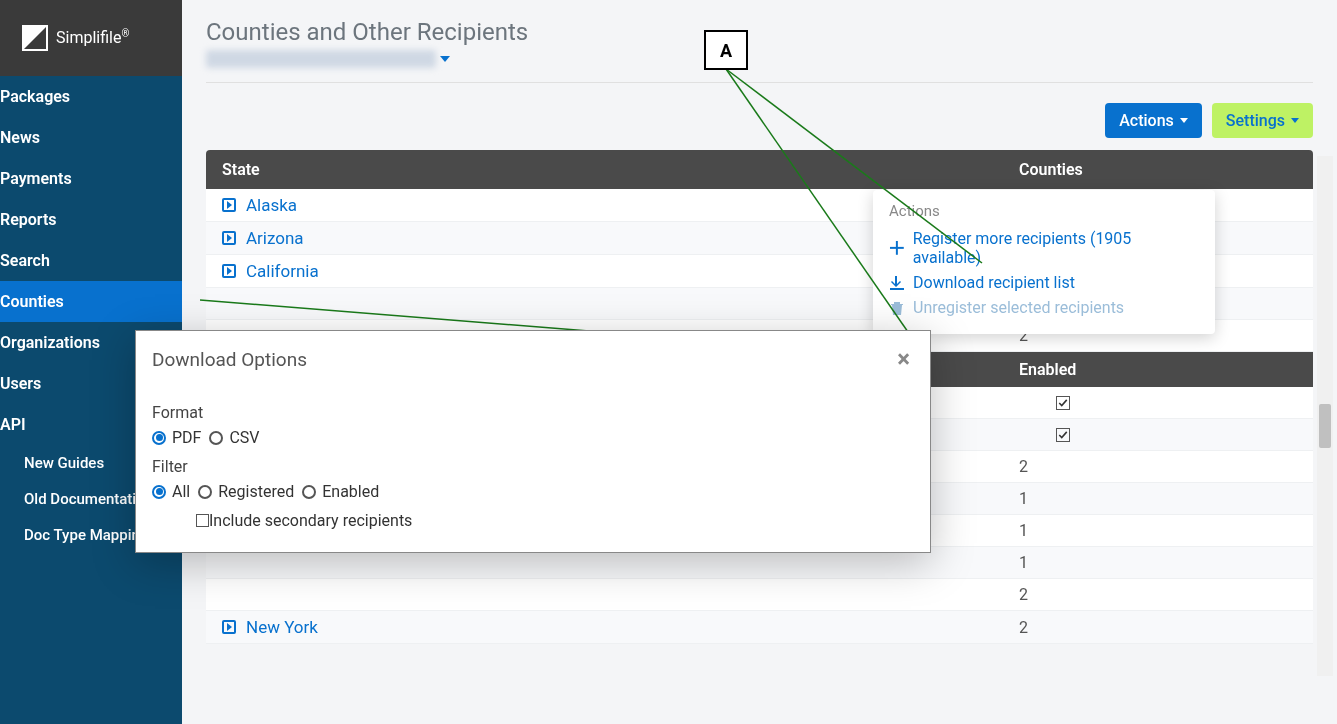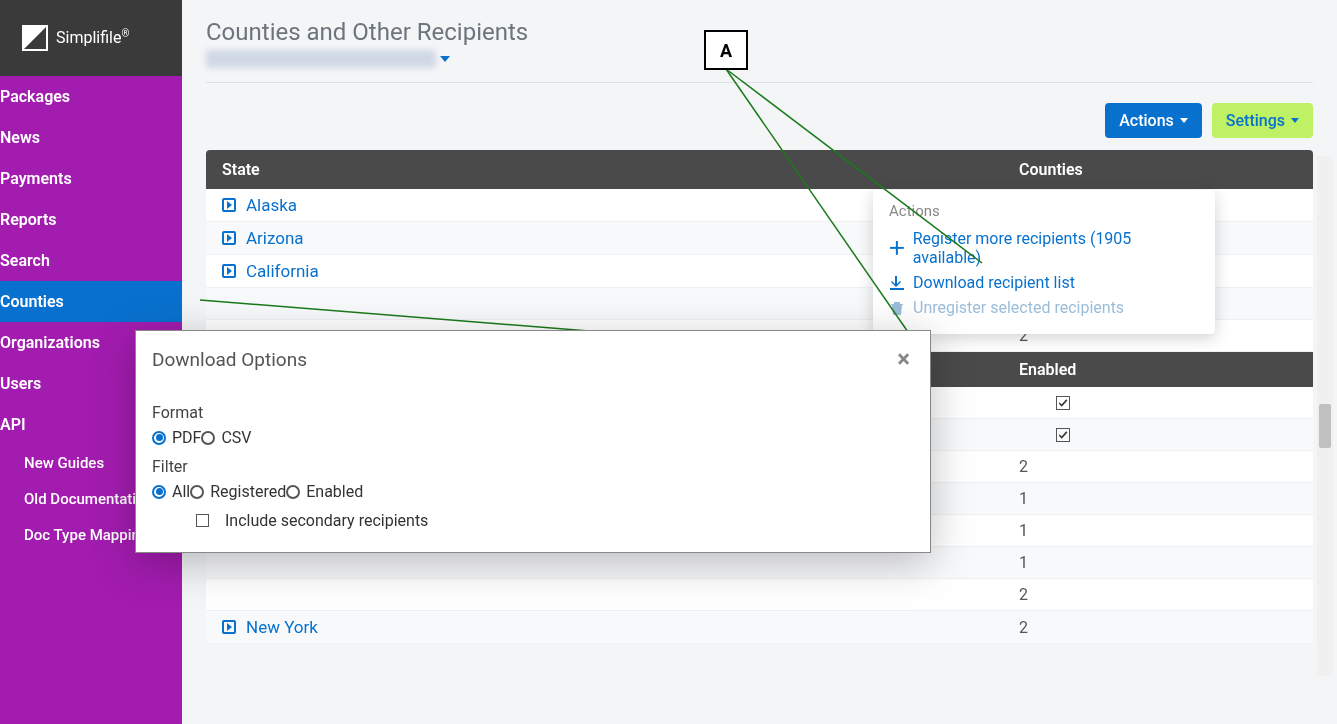--- a/index.html
+++ b/index.html
@@ -1,18 +1,18 @@
 <!DOCTYPE html>
 <html><head>
 <meta charset="utf-8">
 <style>
 * { margin: 0; padding: 0; box-sizing: border-box; font-family: -apple-system, BlinkMacSystemFont, "Segoe UI", Roboto, Arial, sans-serif; }
 body { background: #f4f5f7; overflow: hidden; width: 1337px; height: 724px; position: relative; }
 
-.sidebar { position: absolute; left: 0; top: 0; width: 182px; height: 724px; background: #a21caf; color: #fff; }
+.sidebar { position: absolute; left: 0; top: 0; width: 182px; height: 724px; background: #0c4a6e; color: #fff; }
 .logo-area { background: #3a3a3a; height: 76px; display: flex; align-items: center; padding-left: 22px; gap: 8px; }
 .logo-sq { width: 26px; height: 26px; border: 2px solid #fff; position: relative; }
 .logo-sq::after { content: ""; position: absolute; left: 0; top: 0; width: 0; height: 0; border-top: 22px solid #fff; border-right: 22px solid transparent; }
 .logo-reg { font-size: 10px; vertical-align: super; }
 .nav-item { padding: 11px 0; font-size: 16px; font-weight: 600; cursor: pointer; }
 .nav-item.active { background: #0871ce; }
 .sub-item { padding: 9px 24px; font-size: 15px; font-weight: 500; cursor: pointer; white-space: nowrap; overflow: hidden; }
 
 .main { position: absolute; left: 182px; top: 0; right: 0; bottom: 0; padding: 18px 24px 0 24px; overflow: hidden; }
 .page-title { font-size: 24px; color: #6c757d; font-weight: 400; margin-bottom: 4px; }
@@ -53,26 +53,26 @@
 .pop-item { display: flex; align-items: center; gap: 8px; color: #0871ce; padding: 3px 0; font-size: 16px; cursor: pointer; }
 .pop-item.disabled { color: #9bbdd9; cursor: default; }
 .pic { width: 16px; display: flex; justify-content: center; }
 
 .modal { position: absolute; left: 135px; top: 330px; width: 796px; background: #fff; border: 1px solid #888; box-shadow: 0 10px 40px rgba(0,0,0,0.25); z-index: 80; }
 .modal-head { display: flex; justify-content: space-between; align-items: center; padding: 16px 20px 16px 16px; }
 .modal-title { font-size: 19px; color: #555; font-weight: 400; }
 .close-x { font-size: 24px; color: #888; font-weight: 700; cursor: pointer; line-height: 1; }
 .modal-body { padding: 10px 16px 22px; }
 .form-label { font-size: 16px; color: #444; margin-bottom: 6px; margin-top: 6px; }
-.radio-row { display: flex; gap: 0; margin-bottom: 10px; align-items: center; }
+.radio-row { display: flex; gap: 8px; margin-bottom: 10px; align-items: center; }
 .radio-opt { display: flex; align-items: center; gap: 6px; color: #333; font-size: 16px; }
 .radio { width: 14px; height: 14px; border: 2px solid #555; border-radius: 50%; display: inline-flex; align-items: center; justify-content: center; }
 .radio.sel { border-color: #0871ce; }
 .radio.sel::after { content: ""; width: 7px; height: 7px; background: #0871ce; border-radius: 50%; }
-.check-row { display: flex; align-items: center; gap: 16px; margin-top: 8px; font-size: 16px; color: #333; padding-left: 44px; }
+.check-row { display: flex; align-items: center; gap: 0; margin-top: 8px; font-size: 16px; color: #333; padding-left: 44px; }
 .check-box { width: 13px; height: 13px; border: 1.5px solid #555; }
 .modal-foot { padding: 12px 16px 16px; display: flex; gap: 10px; border-top: 1px solid #eee; }
 
 .annotation { position: absolute; left: 704px; top: 30px; width: 44px; height: 40px; border: 2px solid #000; background: #fff; display: flex; align-items: center; justify-content: center; font-weight: 700; font-size: 18px; z-index: 100; }
 svg.anno-lines { position: absolute; left: 0; top: 0; width: 1337px; height: 724px; pointer-events: none; z-index: 60; }
 </style>
 </head>
 <body>
 
 <div class="sidebar">

